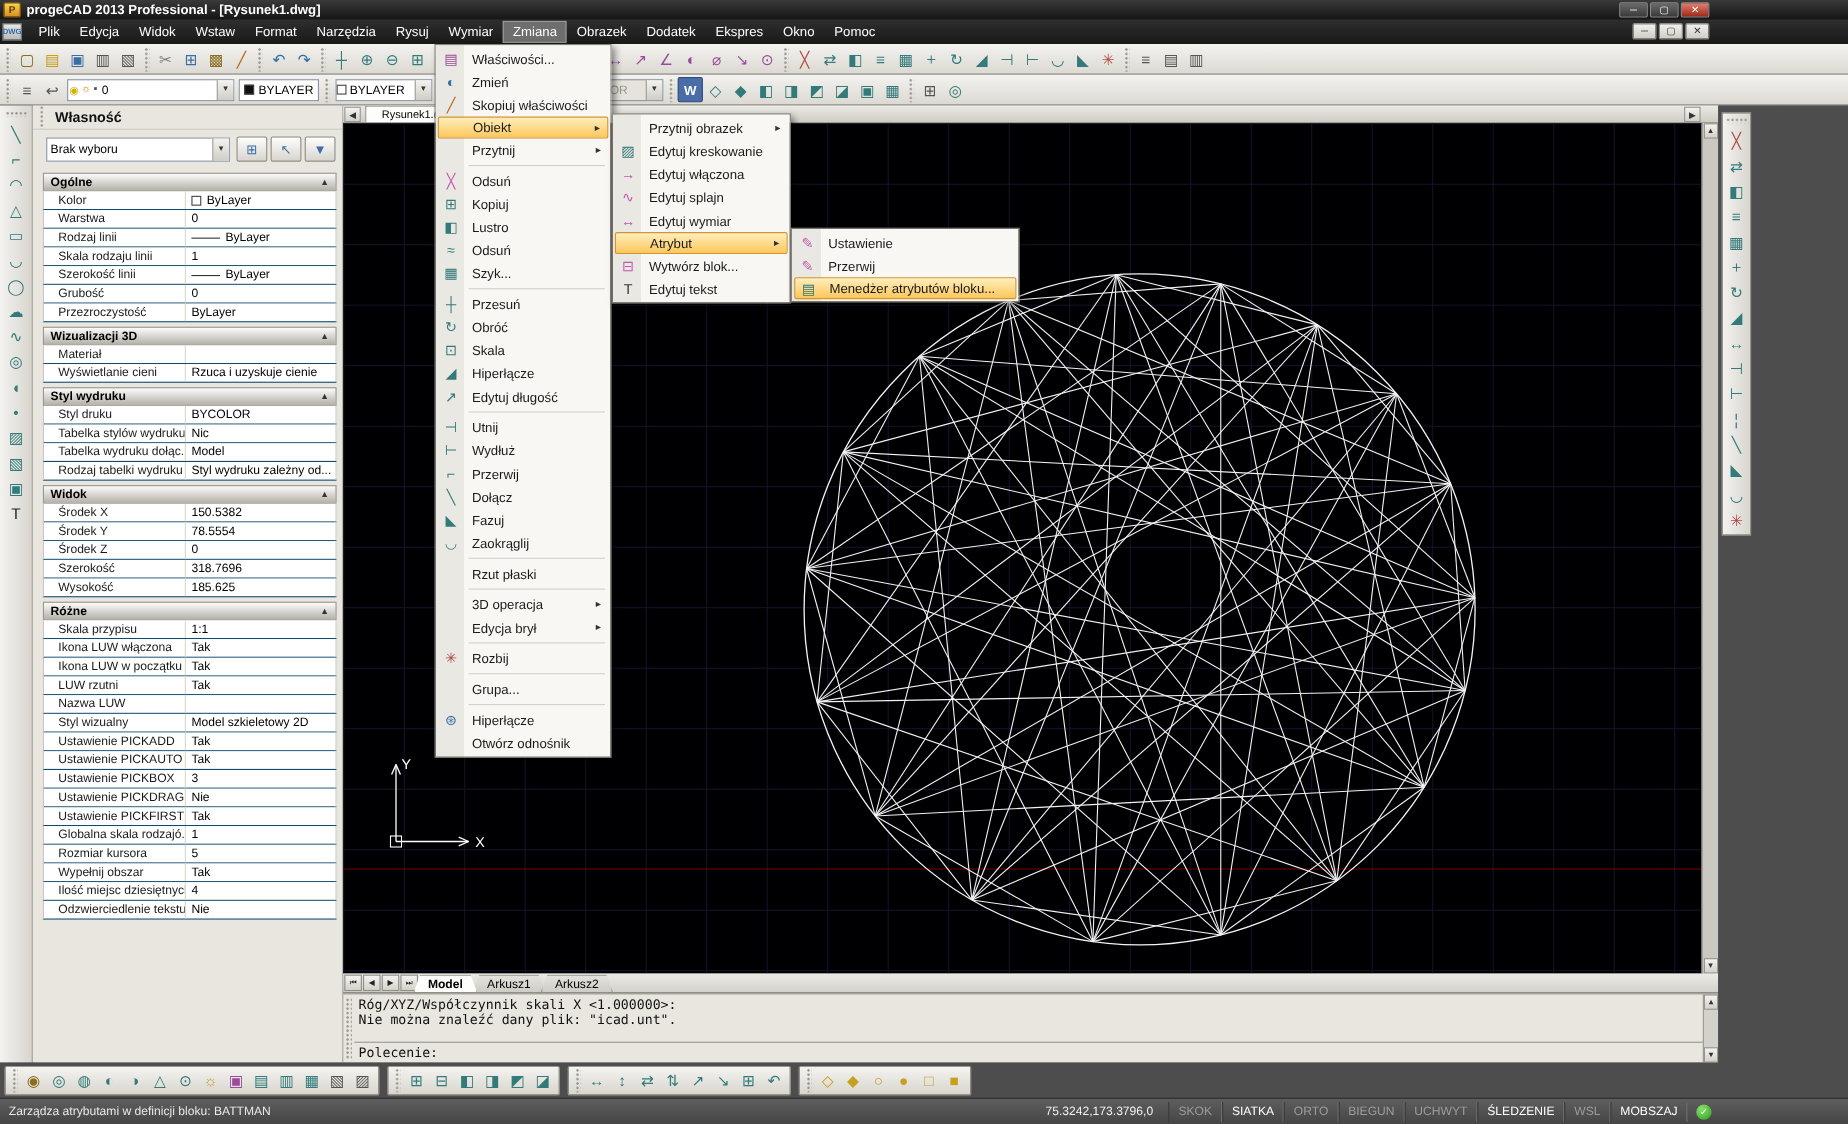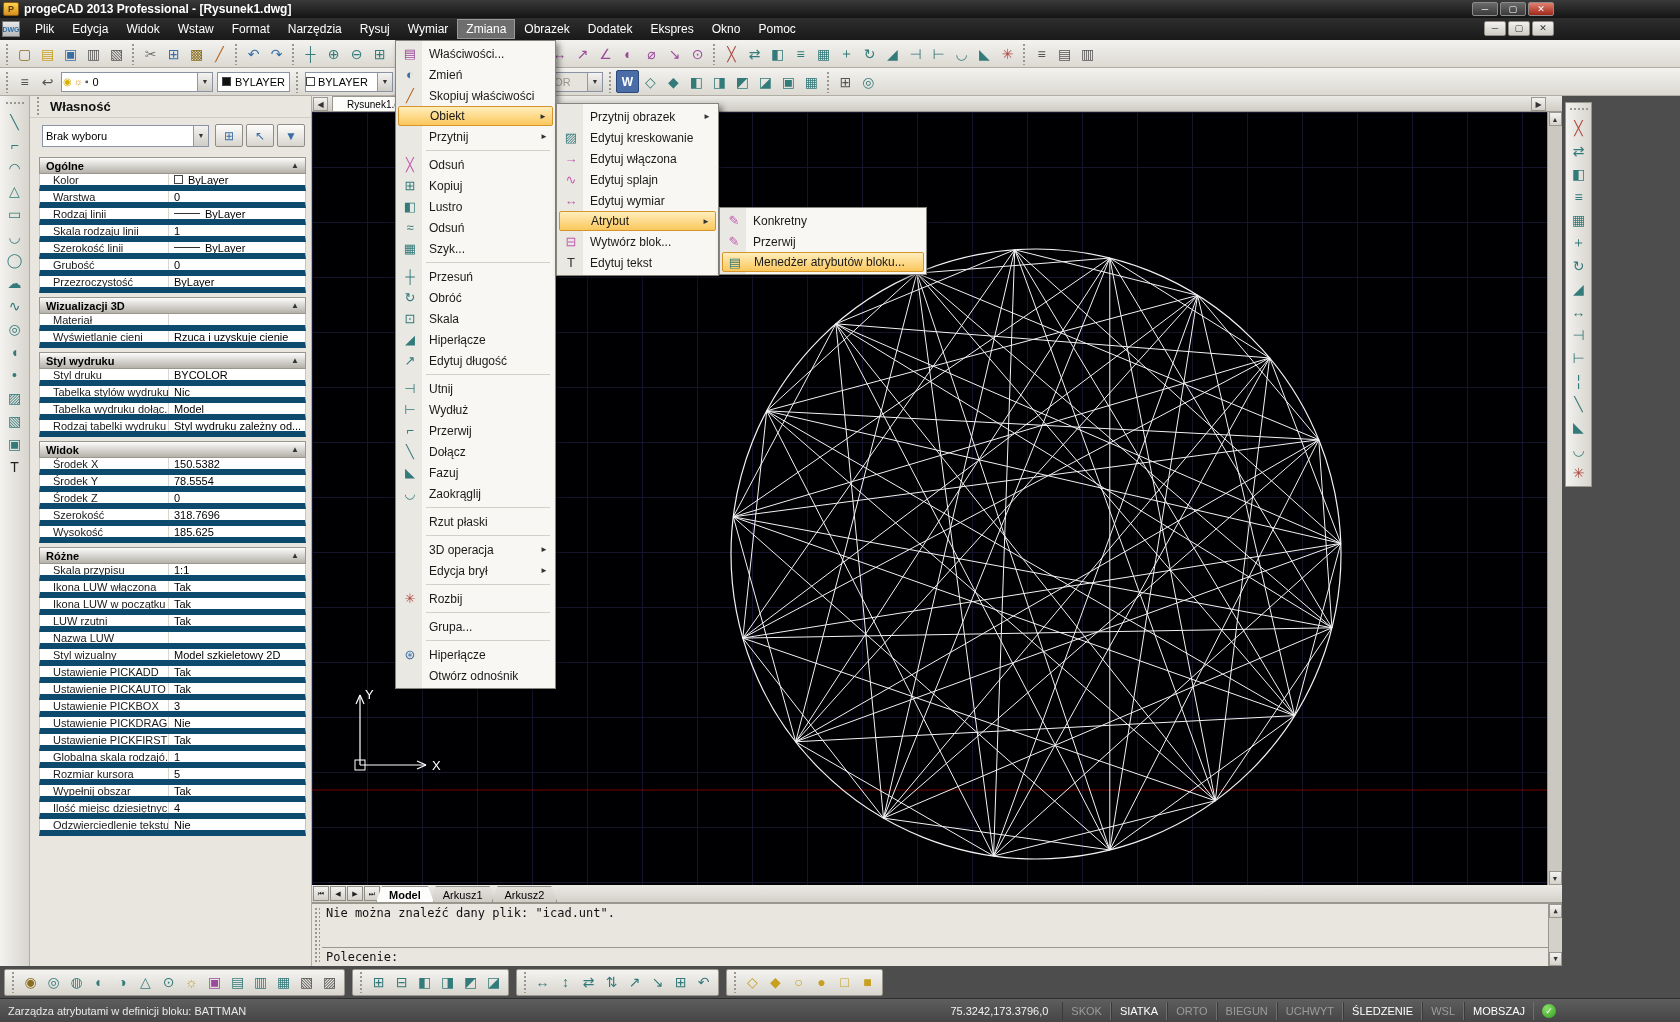--- a/index.html
+++ b/index.html
@@ -71,21 +71,21 @@
   #props-title span { background:#e9e6e0; padding:0 4px; }
   #selrow { display:flex; align-items:center; padding:6px 6px 6px 10px; gap:4px; }
   #selcombo { flex:1; height:22px; }
   .selbtn { width:28px; height:23px; background:linear-gradient(#fdfdfc,#d8d5ce); border:1px solid #8f8d86;
     border-radius:2px; display:flex; align-items:center; justify-content:center; font-size:12px; color:#3a6ea5; }
   #sections { padding:0 5px 0 9px; }
   .sec-hd { height:17px; background:linear-gradient(#fcfcfb,#b4b1a9); border:1px solid #9a978f;
     display:flex; align-items:center; font-weight:bold; font-size:11px; padding:0 6px; margin-top:4px; }
   .sec-hd .arr { margin-left:auto; font-size:8px; color:#333; }
   .prow { display:grid; grid-template-columns:128px 1fr; height:17px; background:#fff;
-    border-left:1px solid #c9c6bf; border-right:1px solid #c9c6bf; border-bottom:6px solid #0c4a6e; }
+    border-left:1px solid #c9c6bf; border-right:1px solid #c9c6bf; border-bottom:1px solid #0c4a6e; }
   .prow .plabel { padding-left:13px; display:flex; align-items:center; color:#1a1a1a; overflow:hidden; white-space:nowrap; }
   .prow .pval { border-left:1px solid #dad7d0; padding-left:5px; display:flex; align-items:center; gap:5px;
     overflow:hidden; white-space:nowrap; color:#000; }
   .lineglyph { display:inline-block; width:26px; height:1px; background:#333; }
 
   
   #drawregion { position:absolute; left:312px; top:96px; width:1250px; height:789px; background:#d9d6d0; }
   #doctabs { height:16px; background:linear-gradient(#eceae5,#cfccc5); display:flex; align-items:center;
     border-bottom:1px solid #9a978f; }
   .tabarr { width:15px; height:14px; font-size:8px; text-align:center; line-height:13px; color:#333;
@@ -799,21 +799,21 @@
       <div class="navbtn">▶</div>
       <div class="navbtn">⏭</div>
       <div class="sheettab active">Model</div>
       <div class="sheettab">Arkusz1</div>
       <div class="sheettab">Arkusz2</div>
     </div>
 
   <div id="cmd">
     <div class="vgrip"></div>
     <div id="cmd-main">
-      <div id="cmd-hist"><div>Nie można znaleźć dany plik: "icad.unt".</div></div>
+      <div id="cmd-hist"><div>Róg/XYZ/Współczynnik skali X &lt;1.000000&gt;:</div><div>Nie można znaleźć dany plik: "icad.unt".</div></div>
       <div id="cmd-prompt">Polecenie:</div>
     </div>
     <div id="cmd-scroll">
       <div class="scrbtn">▲</div>
       <div class="scrbtn">▼</div>
     </div>
   </div>
 
   <div id="bottomdock">
       <div class="dock-tb">
@@ -1162,21 +1162,21 @@
         <span class="mi-label">Wytwórz blok...</span>
       </div>
       <div class="menu-item">
         <span class="mi-icon" style="color: rgb(51, 51, 51);">T</span>
         <span class="mi-label">Edytuj tekst</span>
       </div>
     </div>
   <div id="menu-atrybut" class="menu">
       <div class="menu-item">
         <span class="mi-icon" style="color: rgb(192, 90, 176);">✎</span>
-        <span class="mi-label">Konkretny</span>
+        <span class="mi-label">Ustawienie</span>
       </div>
       <div class="menu-item">
         <span class="mi-icon" style="color: rgb(192, 90, 176);">✎</span>
         <span class="mi-label">Przerwij</span>
       </div>
       <div class="menu-item hl">
         <span class="mi-icon" style="color: rgb(51, 122, 122);">▤</span>
         <span class="mi-label">Menedżer atrybutów bloku...</span>
       </div>
     </div>

